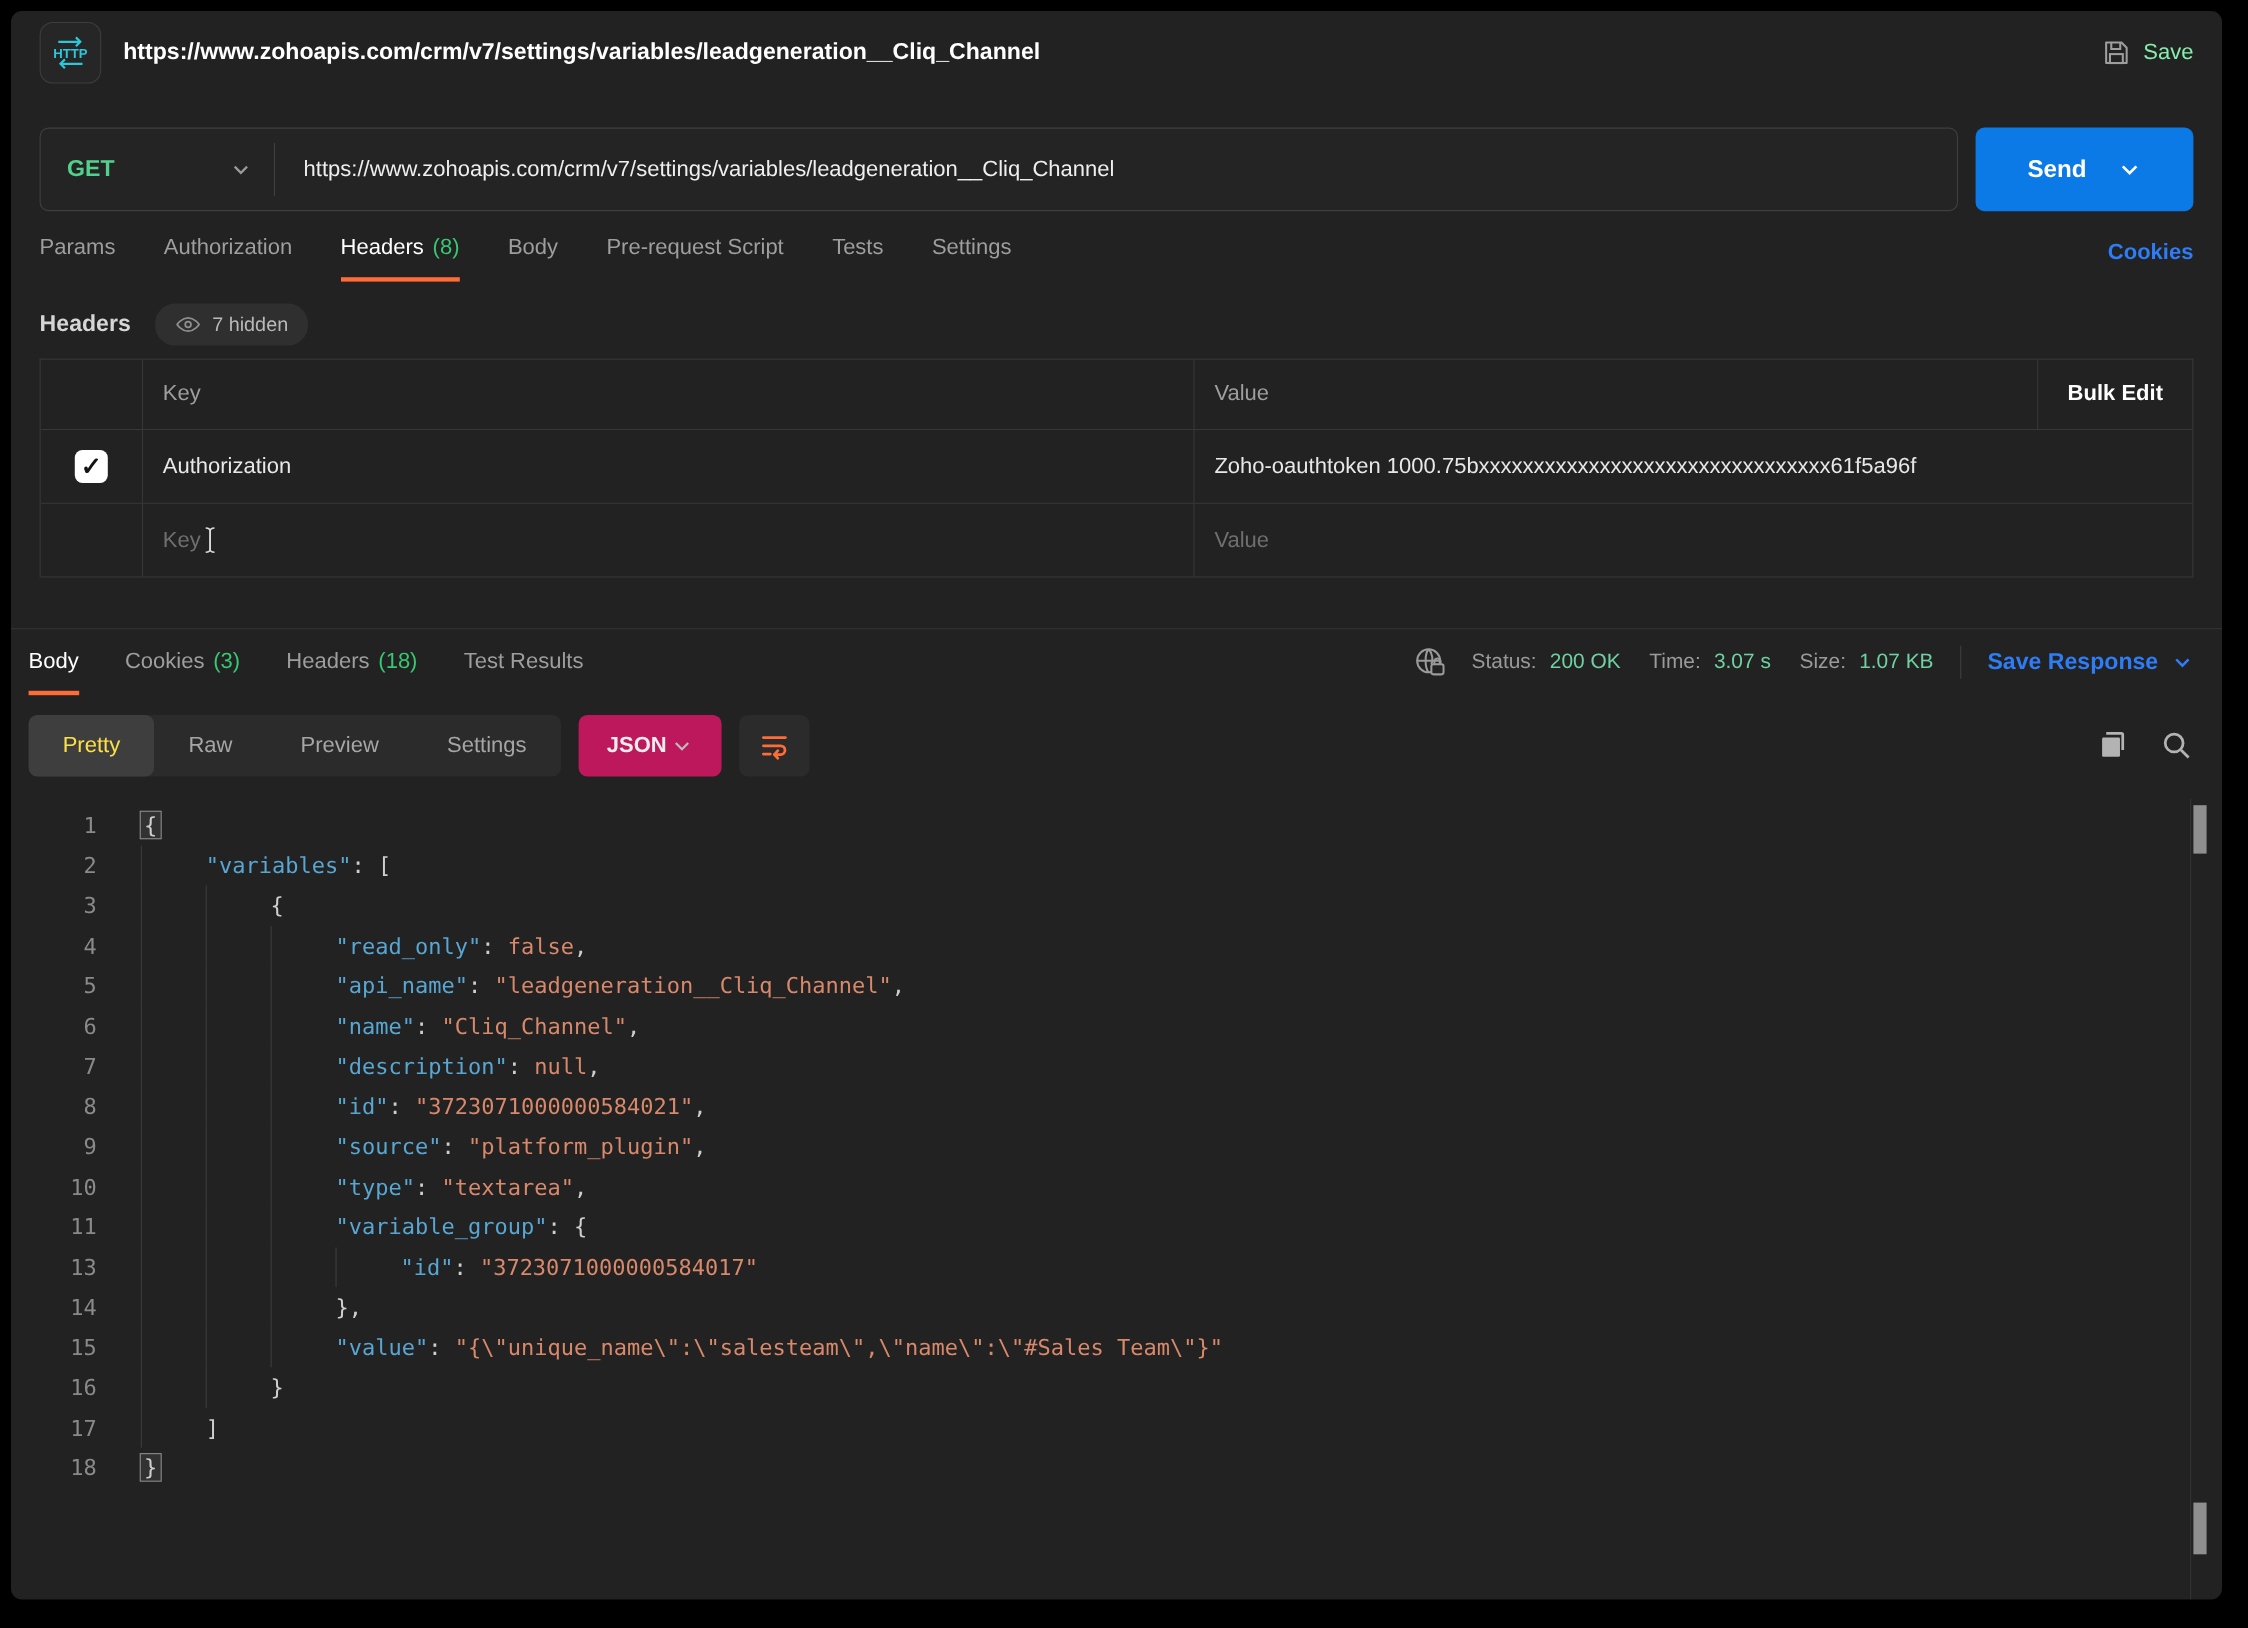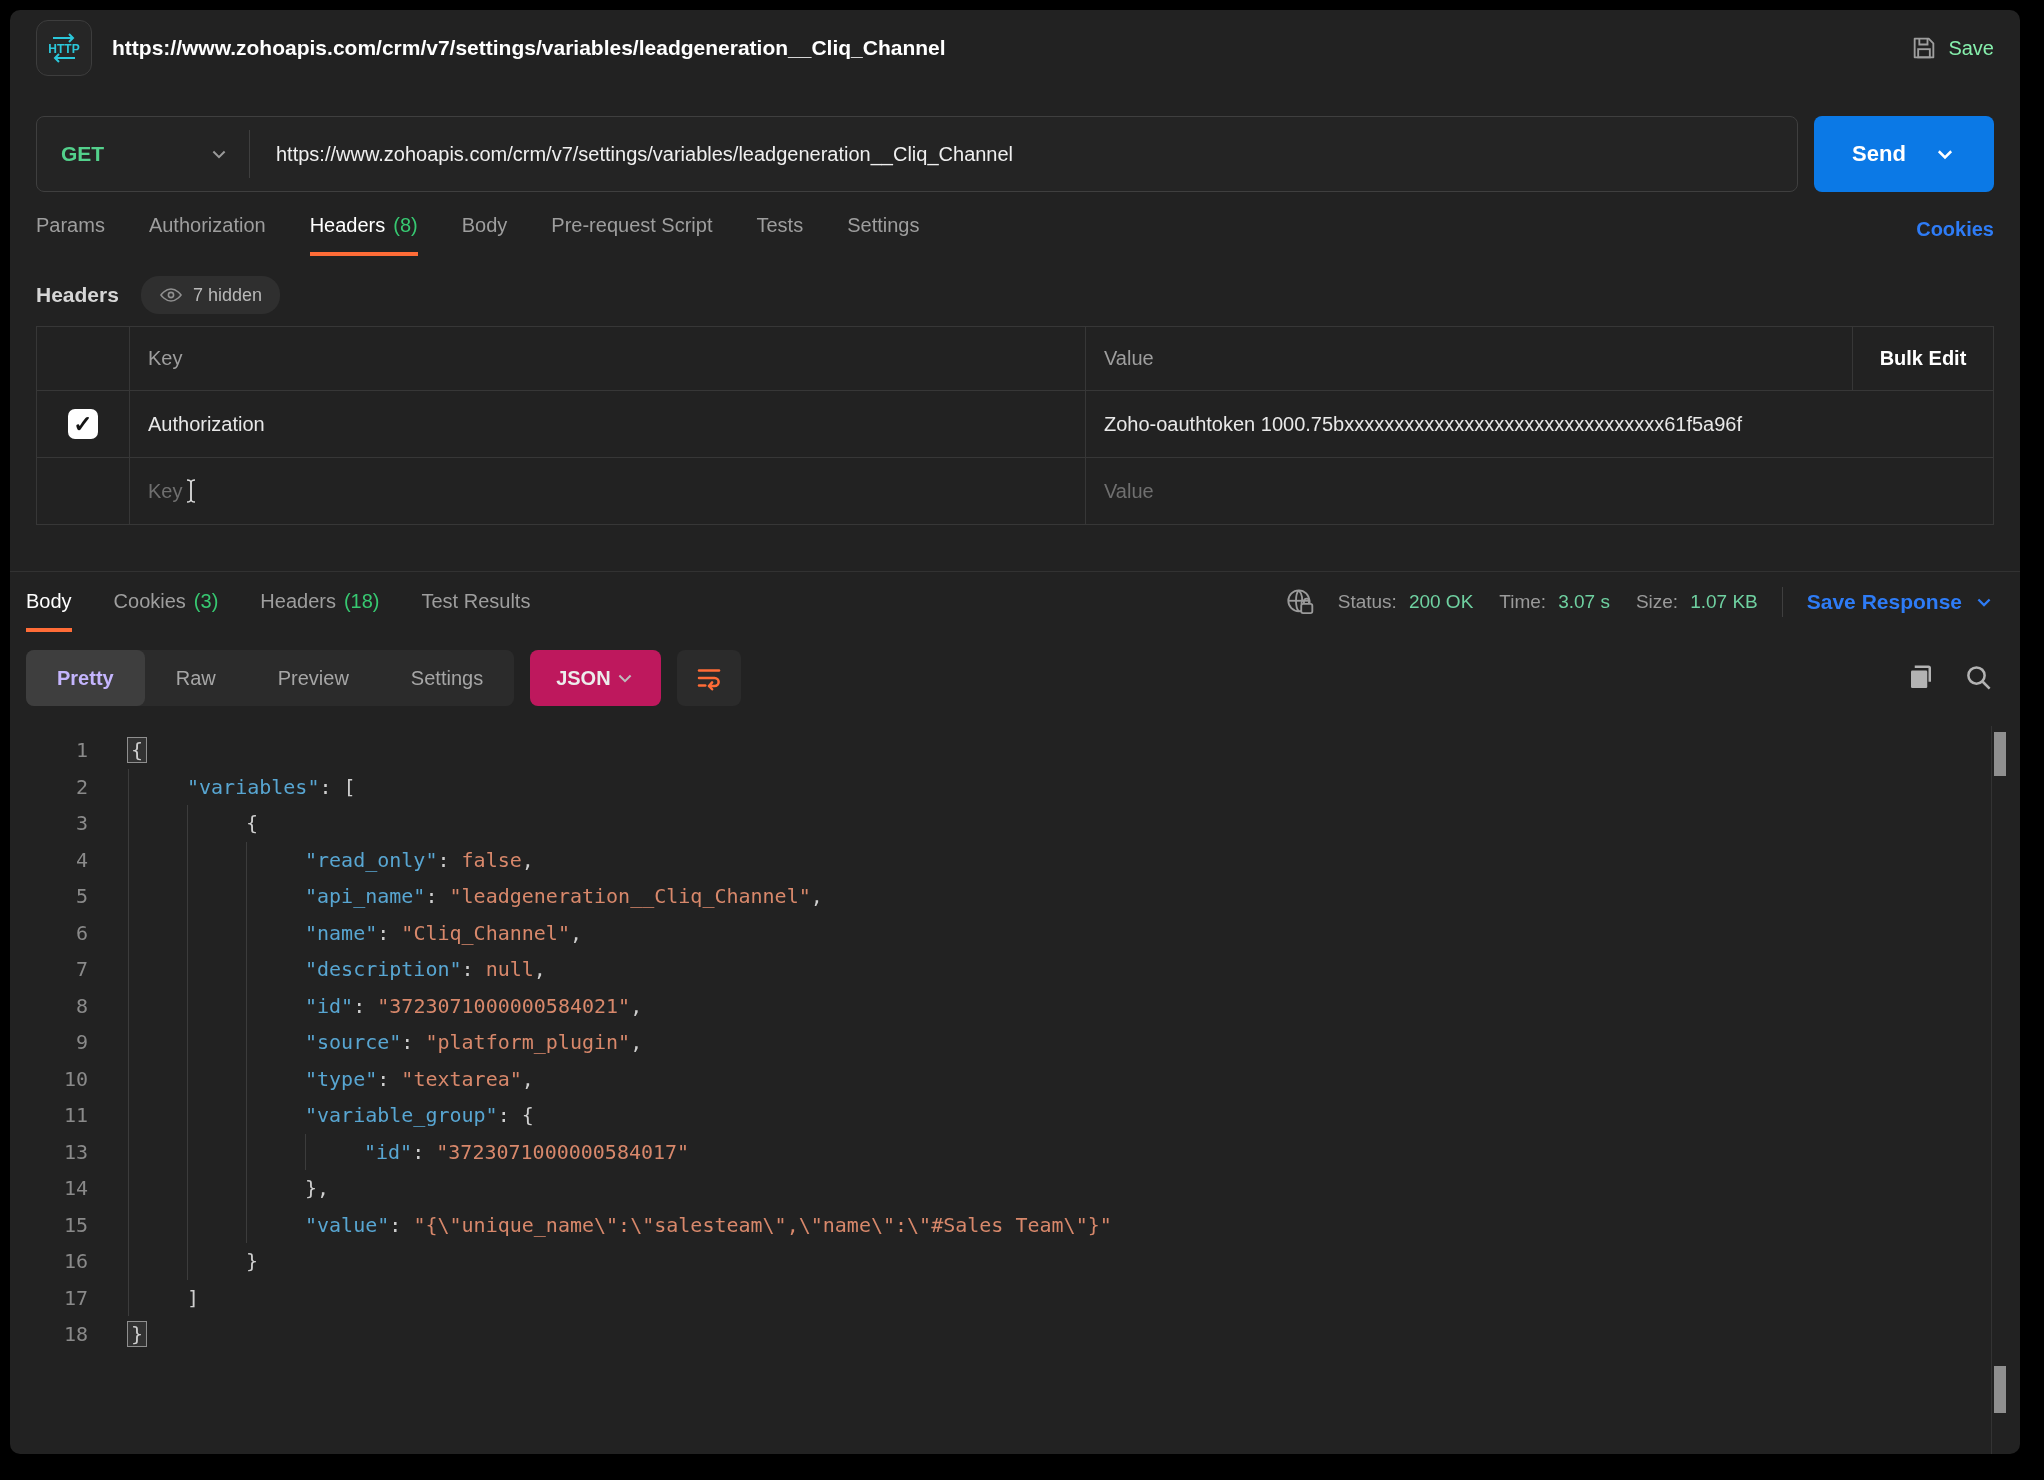--- a/index.html
+++ b/index.html
@@ -15,21 +15,21 @@
   .save-btn{margin-left:auto;display:flex;align-items:center;gap:10px;color:#86efac;font-size:20px;cursor:pointer;}
 
   
   .req-row{display:flex;padding:0 26px;margin-top:30px;gap:16px;flex-shrink:0;}
   .url-box{flex:1;height:74px;border:1px solid #3f3f3f;border-radius:8px;background:#242424;
     display:flex;align-items:center;}
   .method{width:168px;padding:0 20px 0 24px;display:flex;align-items:center;justify-content:space-between;
     color:#53d18c;font-weight:bold;font-size:21px;}
   .vdiv{width:1px;height:48px;background:#3f3f3f;}
   .url-text{padding-left:26px;font-size:20px;color:#efefef;white-space:nowrap;}
-  .send-btn{width:180px;height:76px;border-radius:8px;background:#0b79e6;display:flex;align-items:center;
+  .send-btn{width:198px;height:76px;border-radius:8px;background:#0b79e6;display:flex;align-items:center;
     justify-content:center;gap:28px;color:#fff;font-weight:bold;font-size:22px;cursor:pointer;}
 
   
   .req-tabs-row{display:flex;align-items:flex-end;padding:0 26px;margin-top:22px;flex-shrink:0;}
   .tabs{display:flex;gap:44px;}
   .tab{padding-bottom:15px;border-bottom:4px solid transparent;color:#9e9e9e;font-size:20px;cursor:pointer;
     display:flex;gap:8px;}
   .tab.active{color:#ffffff;border-bottom-color:#ff6c37;}
   .tab .count{color:#37c871;}
   .cookies-link{margin-left:auto;color:#2e7cf6;font-weight:bold;font-size:20px;padding-bottom:15px;cursor:pointer;}
@@ -62,21 +62,21 @@
   .resp-meta{margin-left:auto;display:flex;align-items:center;gap:12px;padding-bottom:14px;}
   .meta-label{color:#9a9a9a;font-size:19px;}
   .meta-val{color:#6fd1a1;font-size:19px;}
   .meta-div{width:1px;height:30px;background:#3f3f3f;margin:0 12px;}
   .save-resp{color:#2e7cf6;font-weight:bold;font-size:21px;display:flex;align-items:center;gap:12px;cursor:pointer;}
 
   
   .resp-toolbar{display:flex;align-items:stretch;gap:16px;padding:0 26px 0 16px;margin-top:18px;height:56px;flex-shrink:0;}
   .segmented{display:flex;background:#2b2b2b;border-radius:8px;}
   .seg{padding:0 31px;display:flex;align-items:center;color:#a6a6a6;font-size:20px;cursor:pointer;}
-  .seg.active{background:#3e3e3e;color:#c4b5fd;border-radius:8px;font-weight:bold;}
+  .seg.active{background:#3e3e3e;color:#fde047;border-radius:8px;}
   .json-pill{background:#be185d;border-radius:8px;display:flex;align-items:center;gap:4px;padding:0 26px;
     color:#ececec;font-size:20px;font-weight:bold;cursor:pointer;}
   .wrap-pill{background:#2b2b2b;border-radius:8px;width:64px;display:flex;align-items:center;
     justify-content:center;cursor:pointer;}
   .tool-icons{margin-left:auto;display:flex;align-items:center;gap:28px;}
 
   
   .code-area{position:relative;flex:1;margin-top:20px;font-family:"DejaVu Sans Mono",monospace;
     font-size:20px;line-height:36.5px;min-height:0;padding-top:6px;}
   .code-line{display:flex;}

